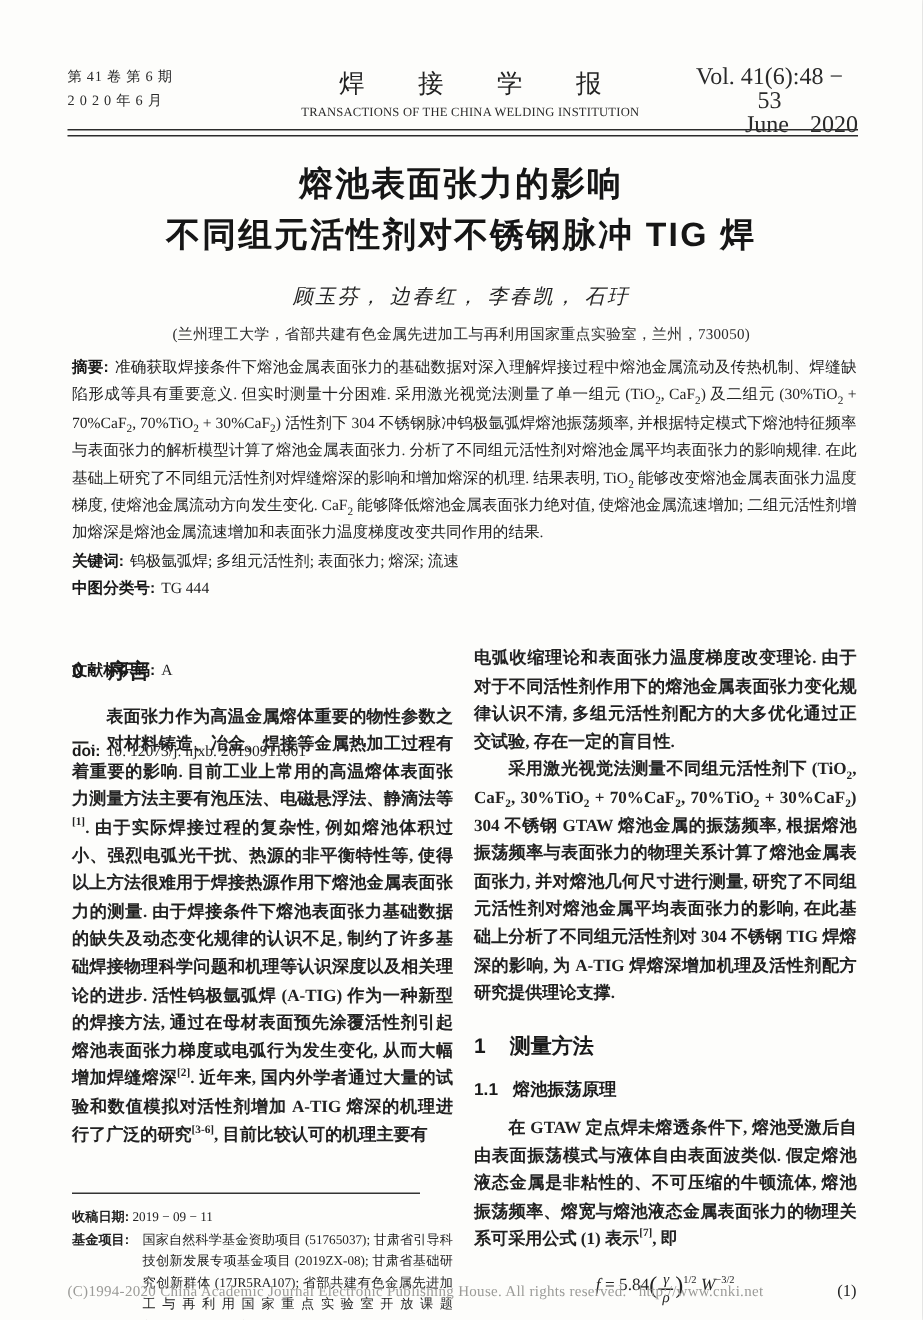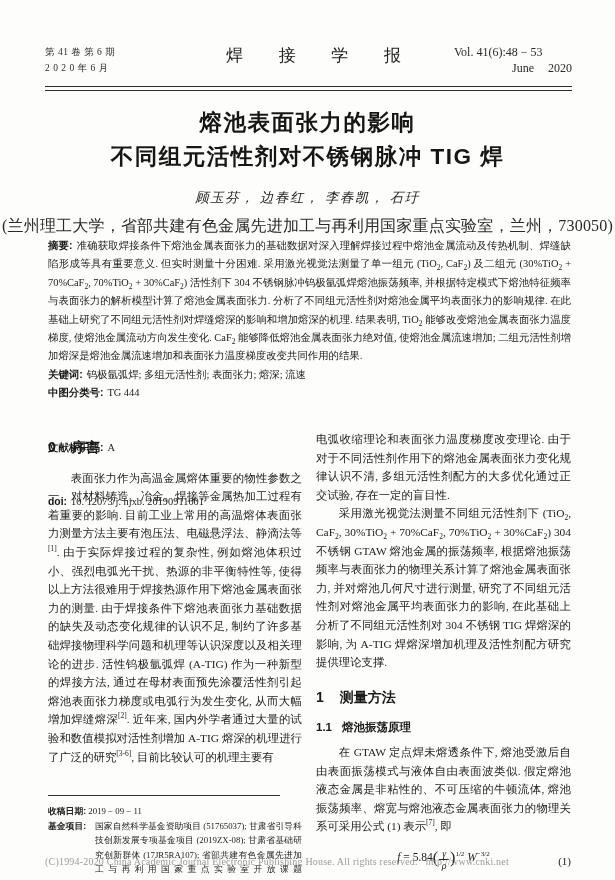--- a/index.html
+++ b/index.html
@@ -9,46 +9,46 @@
     font-family:"Liberation Serif","DejaVu Serif",serif;
     color:#1f1f1f;
     box-shadow:0 0 4px rgba(0,0,0,.25);
   }
   
   .masthead{position:absolute;left:45px;right:43px;top:44px;display:flex;justify-content:space-between;align-items:flex-start;}
   .mh-left{width:128px;font-size:9.5px;line-height:16px;letter-spacing:.5px;color:#2a2a2a;}
   .mh-center{flex:1;text-align:center;}
   .mh-center .cn{font-size:17px;letter-spacing:2.1em;text-indent:2.1em;color:#222;}
   .mh-center .en{font-size:8.4px;letter-spacing:.15px;margin-top:3px;color:#2a2a2a;white-space:nowrap;}
-  .mh-right{width:118px;text-align:left;font-size:12px;line-height:16px;color:#2a2a2a;}
+  .mh-right{width:118px;text-align:center;font-size:16px;line-height:16px;color:#2a2a2a;}
   .mh-right .row2{display:flex;justify-content:flex-end;gap:14px;}
   .rule-double{position:absolute;left:45px;right:43px;top:86px;height:2.5px;border-top:1.4px solid #2c2c2c;border-bottom:1.1px solid #2c2c2c;}
   
   .titleblock{position:absolute;left:0;right:0;top:106px;text-align:center;}
   .art-title{font-family:"Liberation Sans","DejaVu Sans",sans-serif;font-weight:700;font-size:22.5px;line-height:34px;letter-spacing:1.5px;color:#161616;}
   .authors{margin-top:15px;font-size:13.5px;font-style:italic;letter-spacing:1.5px;color:#222;}
-  .affil{margin-top:9px;font-size:16px;letter-spacing:.2px;color:#2a2a2a;}
+  .affil{margin-top:9px;font-size:10px;letter-spacing:.2px;color:#2a2a2a;}
   
   .abstract{position:absolute;left:48px;right:44px;top:237px;font-size:10.4px;line-height:18.4px;text-align:justify;color:#222;}
   .lab{font-family:"Liberation Sans","DejaVu Sans",sans-serif;font-weight:700;margin-right:4px;color:#181818;}
   .kwline{margin-top:0;}
   .metaline{display:flex;gap:36px;margin-top:0;flex-direction:column;}
   .metaline .pair{white-space:nowrap;}
   sup{font-size:7.5px;line-height:0;vertical-align:super;}
   sub{font-size:7.5px;line-height:0;vertical-align:sub;}
   
   .col{position:absolute;font-size:11.4px;line-height:18.6px;text-align:justify;color:#222;}
   .col-left{left:48px;top:438px;width:254px;}
   .col-right{left:316px;top:430px;width:255px;}
   .h1{font-family:"Liberation Sans","DejaVu Sans",sans-serif;font-weight:700;font-size:14px;color:#1a1a1a;margin:0 0 12px 0;text-align:left;}
   .h1 .no{margin-right:16px;font-weight:700;}
   .h2{font-family:"Liberation Sans","DejaVu Sans",sans-serif;font-weight:700;font-size:11.5px;color:#1a1a1a;margin:12px 0 6px 0;text-align:left;}
   .h2 .no{margin-right:10px;}
   .h1.mid{margin-top:16px;margin-bottom:10px;}
-  p.body{margin:0;}
+  p.body{margin:0;font-weight:bold;}
   p.body.indent{text-indent:2em;}
   
   .eqrow{position:relative;margin-top:12px;height:30px;}
   .eq{position:absolute;left:50%;transform:translateX(-50%);top:0;font-size:11.5px;white-space:nowrap;}
   .eq i{font-family:"Liberation Serif",serif;}
   .frac{display:inline-block;vertical-align:-8px;text-align:center;font-size:10px;line-height:11px;margin:0 1px;}
   .frac .fr-num{display:block;border-bottom:1px solid #222;padding:0 3px 0px 3px;}
   .frac .fr-den{display:block;}
   .eq .paren{font-size:16px;vertical-align:-2px;}
   .eq sup{font-size:7px;}
@@ -68,20 +68,21 @@
 
 <div class="page">
 
   <div class="masthead">
     <div class="mh-left">
       <div>第 41 卷 第 6 期</div>
       <div>2 0 2 0 年 6 月</div>
     </div>
     <div class="mh-center">
       <div class="cn">焊接学报</div>
+      <div class="en">TRANSACTIONS OF THE CHINA WELDING INSTITUTION</div>
     </div>
     <div class="mh-right">
       <div>Vol. 41(6):48 − 53</div>
       <div class="row2">
         <span>June</span>
         <span>2020</span>
       </div>
     </div>
   </div>
   <div class="rule-double"></div>

